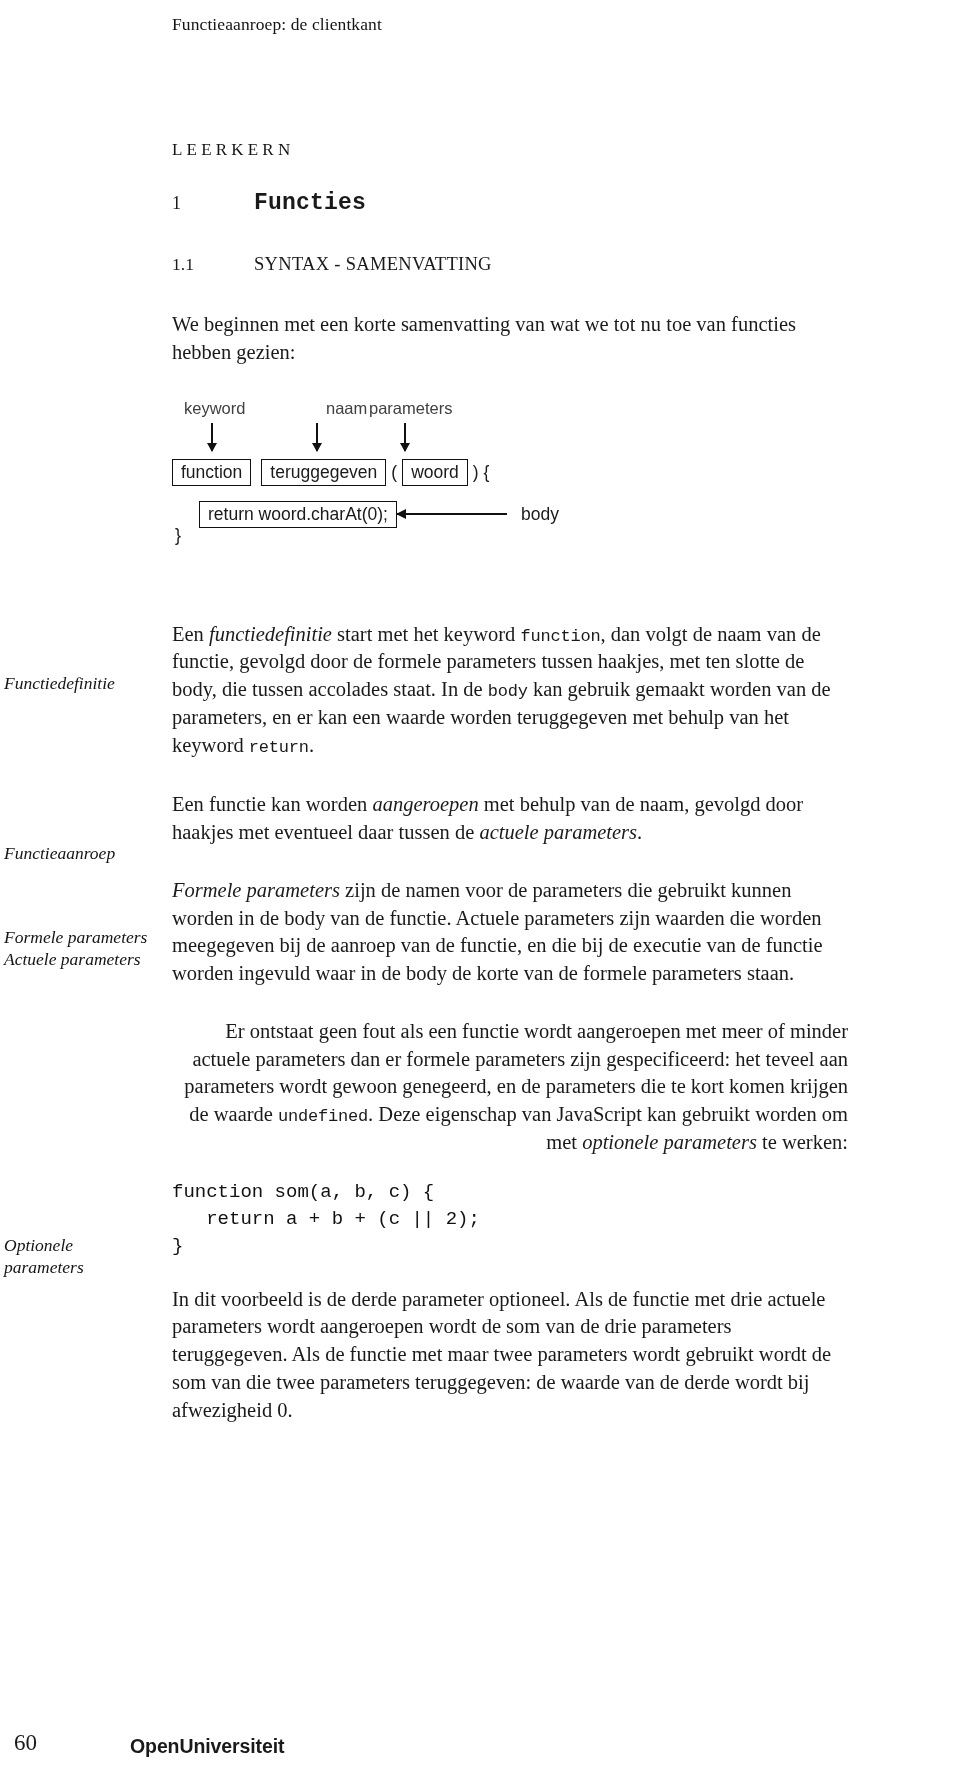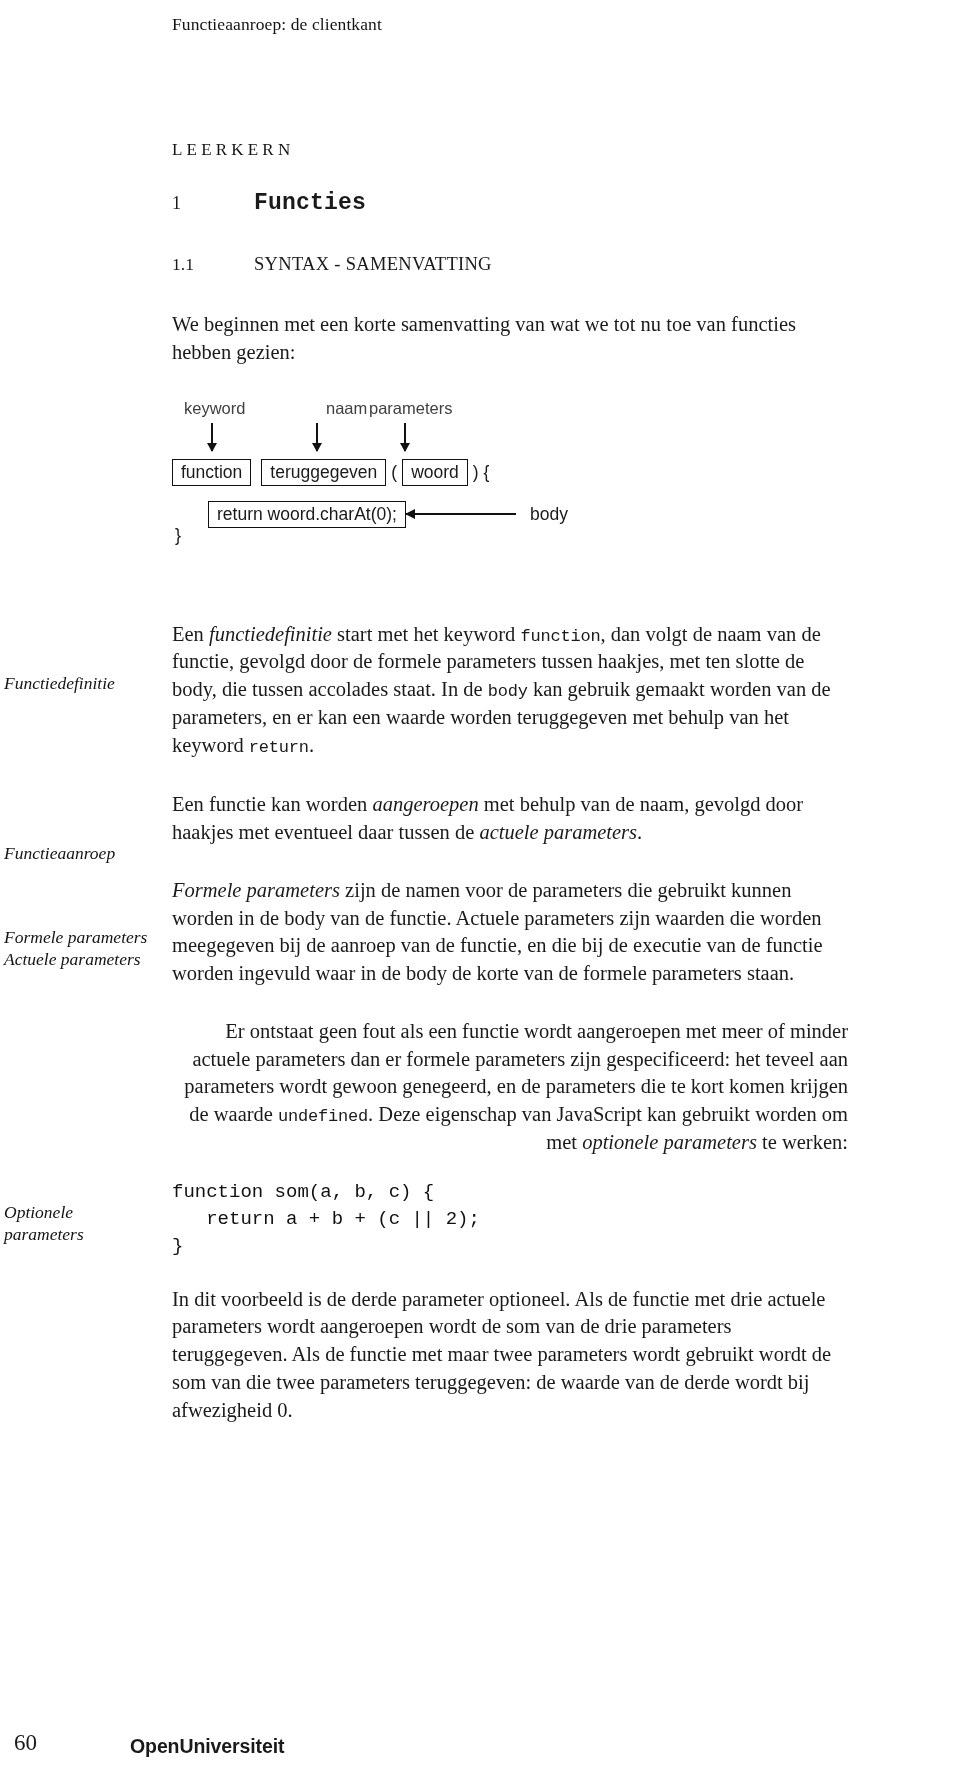--- a/index.html
+++ b/index.html
@@ -134,21 +134,21 @@
     border: 1.7px solid #111;
     padding: 2px 8px 3px 8px;
     line-height: 1.15;
     background: #fff;
     white-space: nowrap;
   }
   .fig-plain { padding: 0 5px; white-space: pre; }
 
   .fig-body-row {
     position: absolute;
-    left: 36px;
+    left: 27px;
     top: 102px;
     display: flex;
     align-items: center;
     font-size: 17.5px;
   }
   .fig-arrow-h {
     position: relative;
     height: 1.6px;
     background: #111;
     width: 110px;
@@ -227,21 +227,21 @@
 <div class="page">
 
   <div class="running-head">Functieaanroep: de clientkant</div>
 
   <div class="margin-note" style="top:673px;">Functiedefinitie</div>
   <div class="margin-note" style="top:843px;">Functieaanroep</div>
   <div class="margin-note" style="top:927px;">
     <div>Formele parameters</div>
     <div>Actuele parameters</div>
   </div>
-  <div class="margin-note" style="top:1202px;">
+  <div class="margin-note" style="top:1235px;">
     <div>Optionele</div>
     <div>parameters</div>
   </div>
 
   <div class="content">
 
     <div class="leerkern">LEERKERN</div>
 
     <div class="h1-row">
       <span class="h1-num">1</span>

